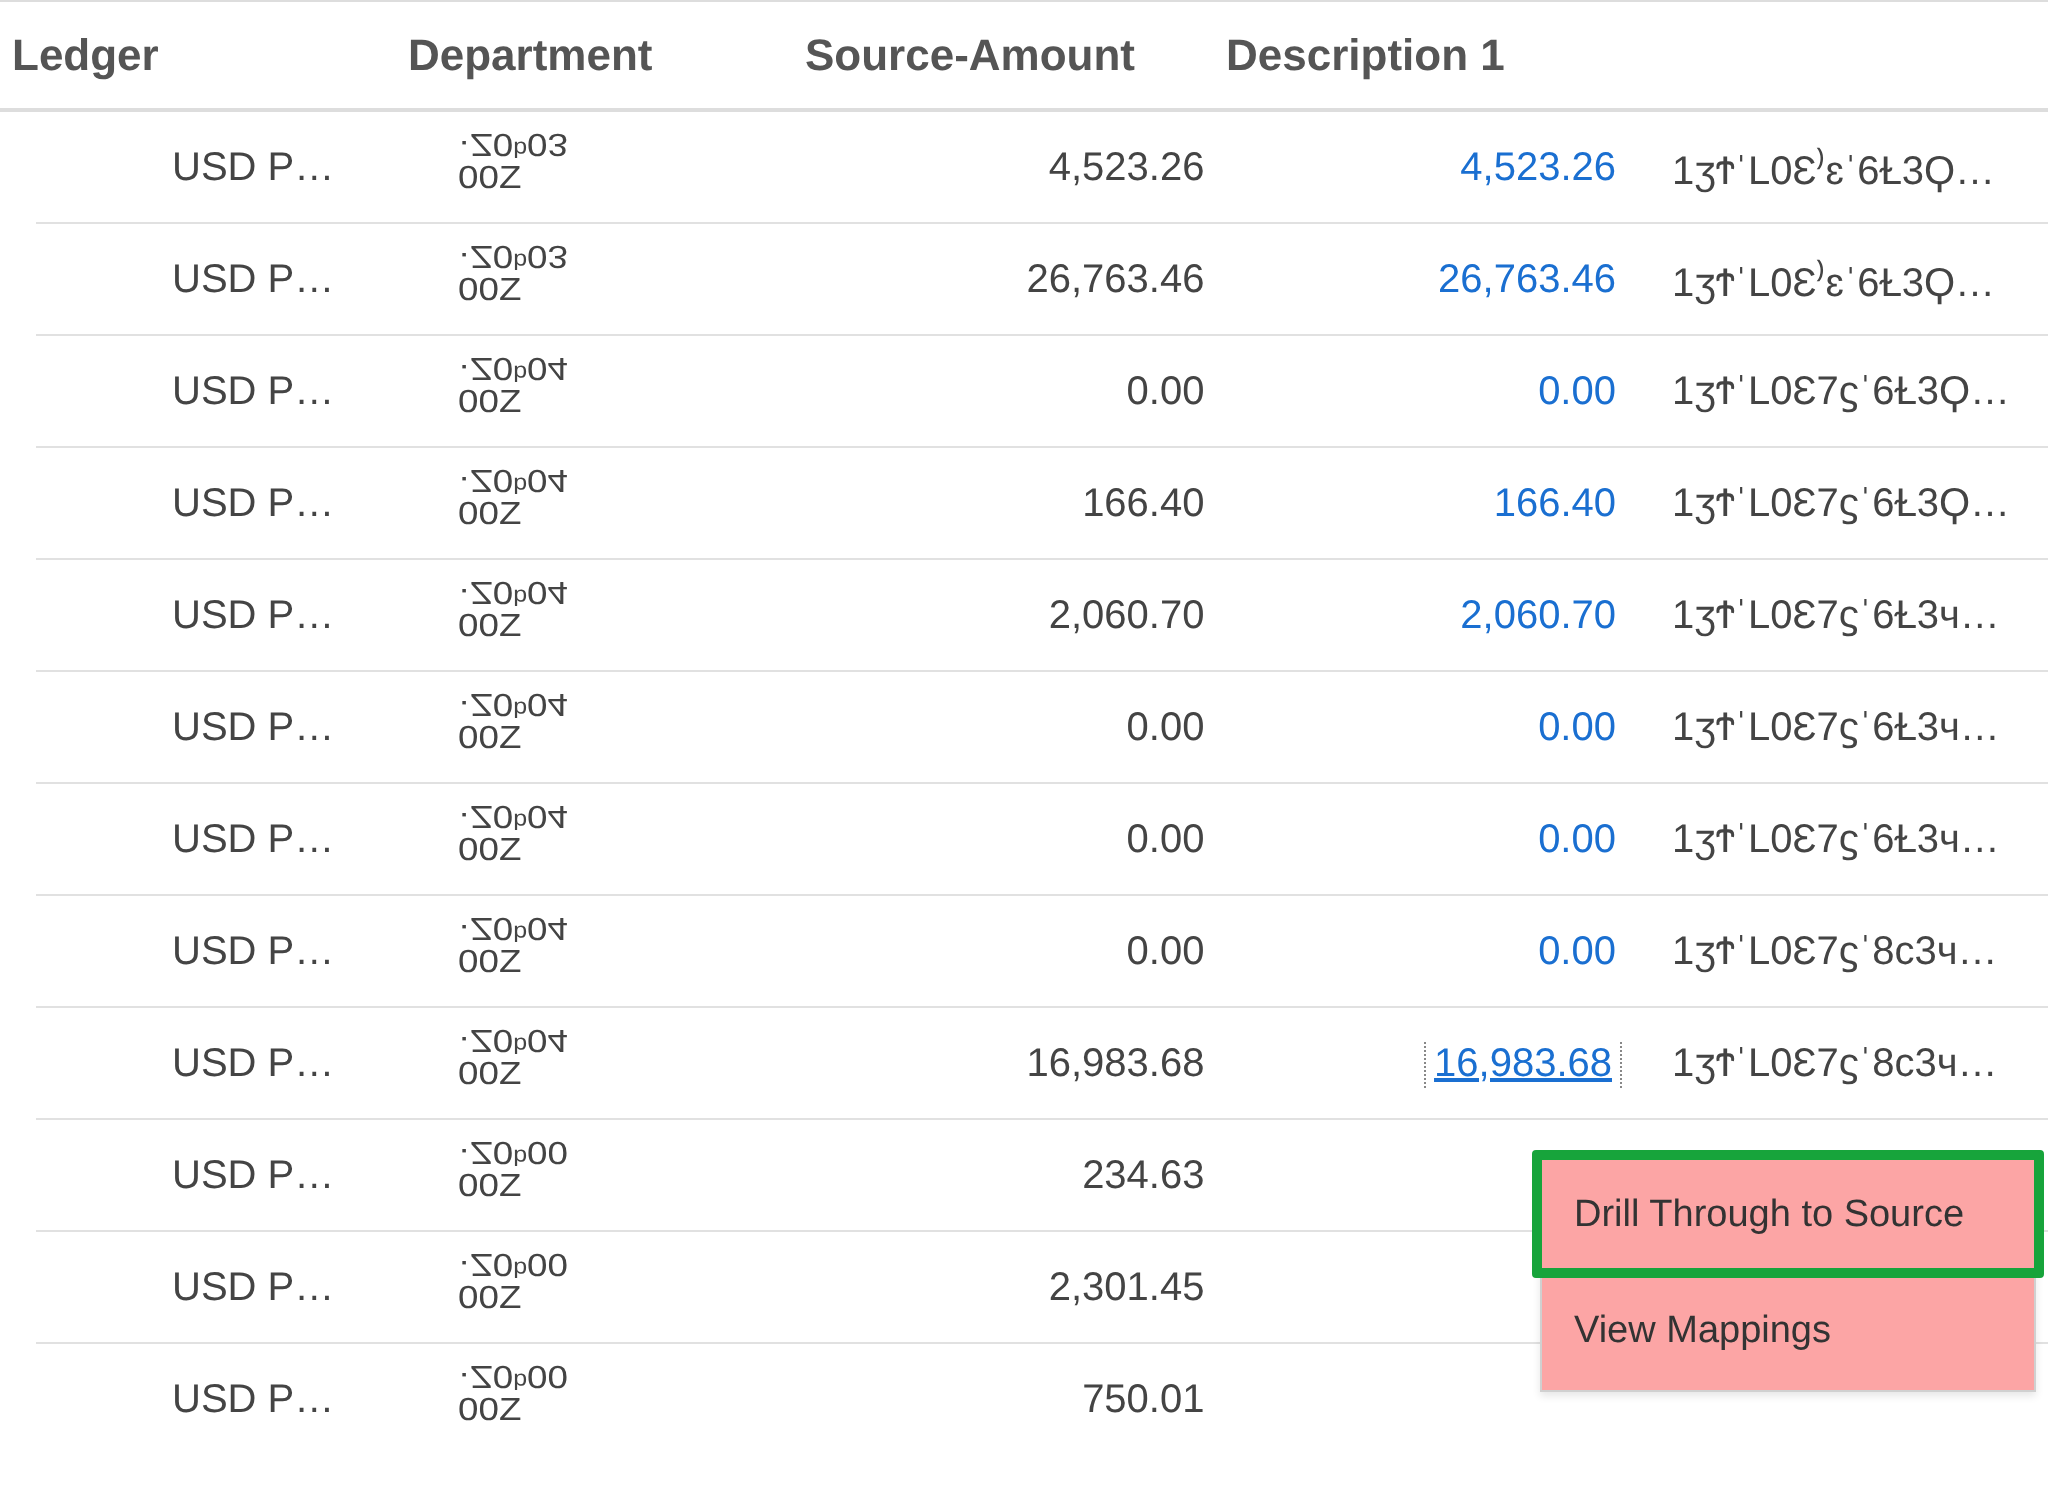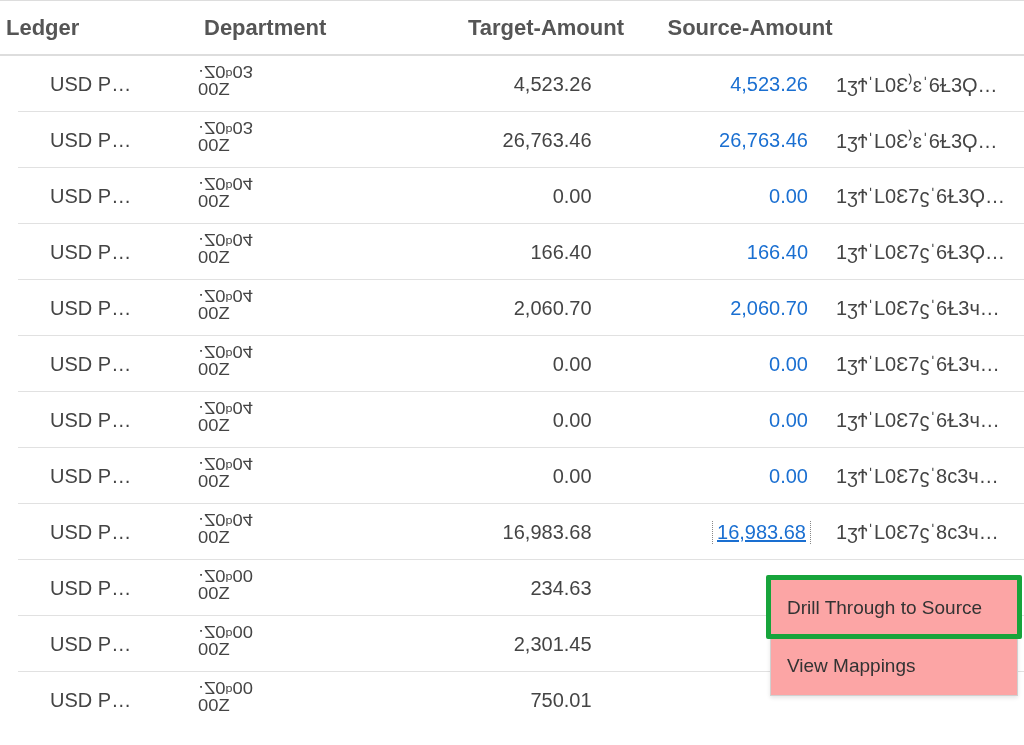--- a/index.html
+++ b/index.html
@@ -89,21 +89,21 @@
     white-space: nowrap;
     display: block;
   }
   .data-row.short-border::after{
     content:"";
     position:absolute;
     left:18px; right:0; bottom:0;
     height:1px;
     background:#e1e1e1;
   }
-  .data-row.noborder { border-bottom:none;}
+  .data-row.noborder { border-bottom:none;padding-left:36px;}
   .context-menu {
     position: absolute;
     left: 770px;
     top: 578px;
     width: 248px;
     background: #fca5a5;
     border: 1px solid #d0d0d0;
     box-shadow: 0 2px 4px rgba(0,0,0,0.1);
     z-index: 50;
     font-size: 19px;
@@ -126,22 +126,22 @@
   }
 </style>
 </head>
 <body>
 
 <div class="table-wrap">
 
   <div class="header-row">
     <div class="hcell col-ledger">Ledger</div>
     <div class="hcell col-dept">Department</div>
-    <div class="hcell col-target">Target-Amount</div>
     <div class="hcell col-source">Source-Amount</div>
+    <div class="hcell col-desc">Description 1</div>
   </div>
 
   <div id="rows-container">
       <div class="data-row noborder short-border">
         <div class="cell col-ledger">USD Pr…</div>
         <div class="cell col-dept">
           <div class="dept-stack">
             <div class="dept-top">·Z0ᵇ03</div>
             <div class="dept-bot">00Z</div>
           </div>

